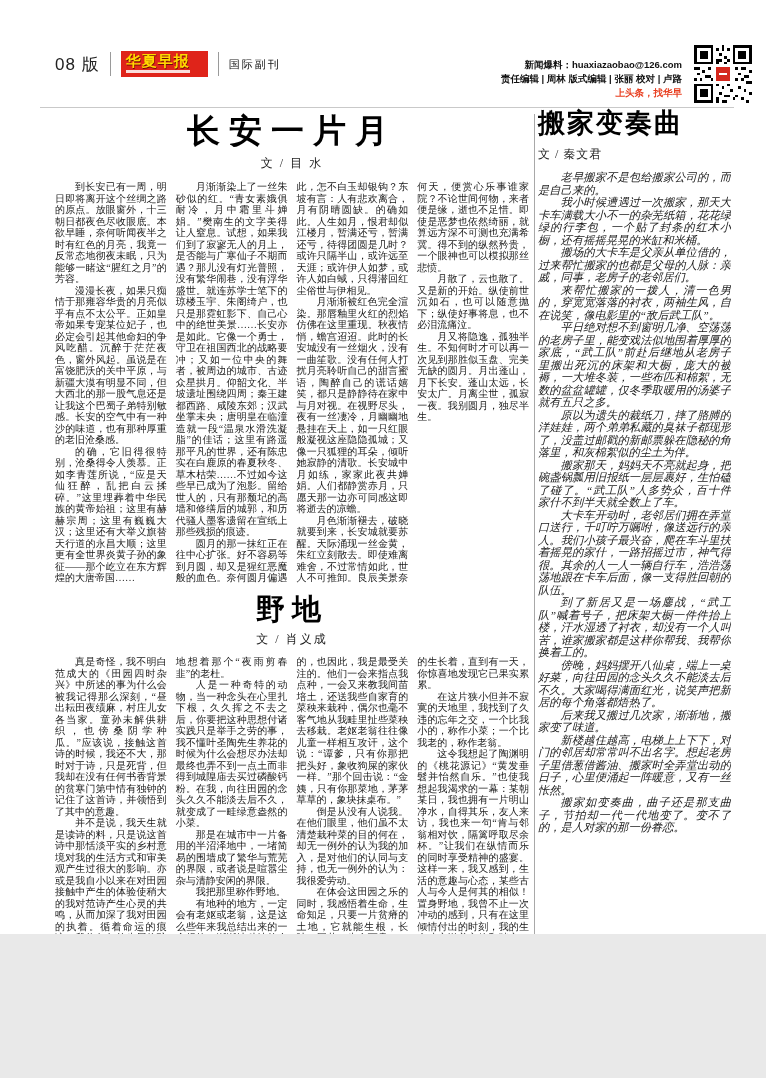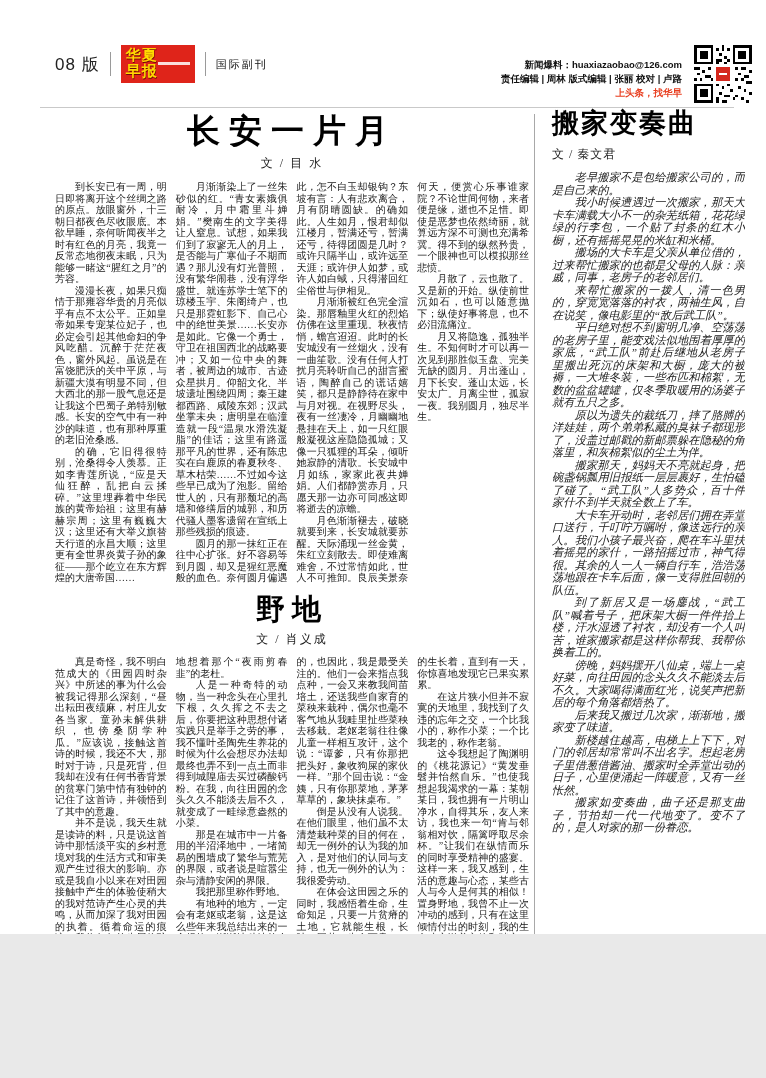--- a/index.html
+++ b/index.html
@@ -2,21 +2,21 @@
 <html><head>
 <meta charset="utf-8">
 <style>
   html,body{margin:0;padding:0;background:#e9e9e9;}
   .page{position:relative;width:766px;height:934px;background:#ffffff;margin:0 auto;
         font-family:"Liberation Serif",serif;color:#1a1a1a;overflow:hidden;}
   
   .masthead-row{position:absolute;left:55px;top:48px;height:32px;display:flex;align-items:center;gap:10px;}
   .edition{font-family:"Liberation Sans",sans-serif;font-size:17px;color:#222;letter-spacing:1px;}
   .bar{width:1px;height:24px;background:#9a9a9a;}
-  .logo-box{background:#df241a;padding:2px 5px 4px 5px;display:flex;flex-direction:row;align-items:center;}
+  .logo-box{background:#df241a;padding:2px 18px 4px 5px;display:flex;flex-direction:column;align-items:center;}
   .logo-text{font-family:"Liberation Sans",sans-serif;font-weight:700;font-size:15px;color:#ffd900;
              letter-spacing:1px;text-shadow:0.6px 0.6px 0 #6d0a05;line-height:16px;}
   .logo-sub{width:100%;height:3px;background:#ffffff;opacity:.85;margin-top:1px;}
   .section-name{font-family:Liberation Sans, sans-serif;font-size:11px;color:#111;letter-spacing:2px;}
   .header-right{position:absolute;right:84px;top:58px;text-align:right;
                 font-family:Liberation Sans, sans-serif;font-size:9.5px;font-weight:700;
                 line-height:14px;color:#111;}
   .slogan{color:#e83d1e;}
   .qr{position:absolute;left:694px;top:45px;width:58px;height:58px;}
   .header-rule{position:absolute;left:40px;top:107px;width:694px;height:1px;background:#c9c9c9;}
@@ -28,21 +28,21 @@
   .art-body{text-align:justify;color:#191919;}
   .art-body p{margin:0;text-indent:2em;}
   #art1{left:55px;top:112px;width:474px;}
   #art1 .art-title{font-size:33px;letter-spacing:9px;line-height:38px;}
   #art1 .art-body{margin-top:9px;height:412px;column-count:4;column-gap:9px;column-fill:auto;
                   overflow:hidden;font-size:10px;line-height:11.5px;}
   #art2{left:55px;top:592px;width:474px;}
   #art2 .art-title{font-size:29px;letter-spacing:7px;line-height:34px;}
   #art2 .art-body{margin-top:8px;height:388px;column-count:4;column-gap:9px;column-fill:auto;
                   overflow:hidden;font-size:10px;line-height:11.5px;}
-  #art3{left:552px;top:106px;width:193px;}
+  #art3{left:538px;top:106px;width:193px;}
   #art3 .art-title{text-align:left;font-size:27px;letter-spacing:2px;line-height:34px;}
   #art3 .art-byline{text-align:left;margin-top:6px;letter-spacing:1px;}
   #art3 .art-body{margin-top:8px;height:860px;overflow:hidden;font-style:italic;
                   font-size:11.3px;line-height:12.5px;}
   
   .footer{position:absolute;left:40px;top:1044px;width:694px;border-top:1px solid #555;
           padding-top:5px;font-family:"Liberation Sans",sans-serif;font-size:8.6px;font-weight:700;
           color:#111;display:flex;gap:11px;white-space:nowrap;overflow:hidden;}
   .bottom-edge{position:absolute;left:0;top:1069px;width:766px;height:1px;background:#c4c4c4;}
 </style>

